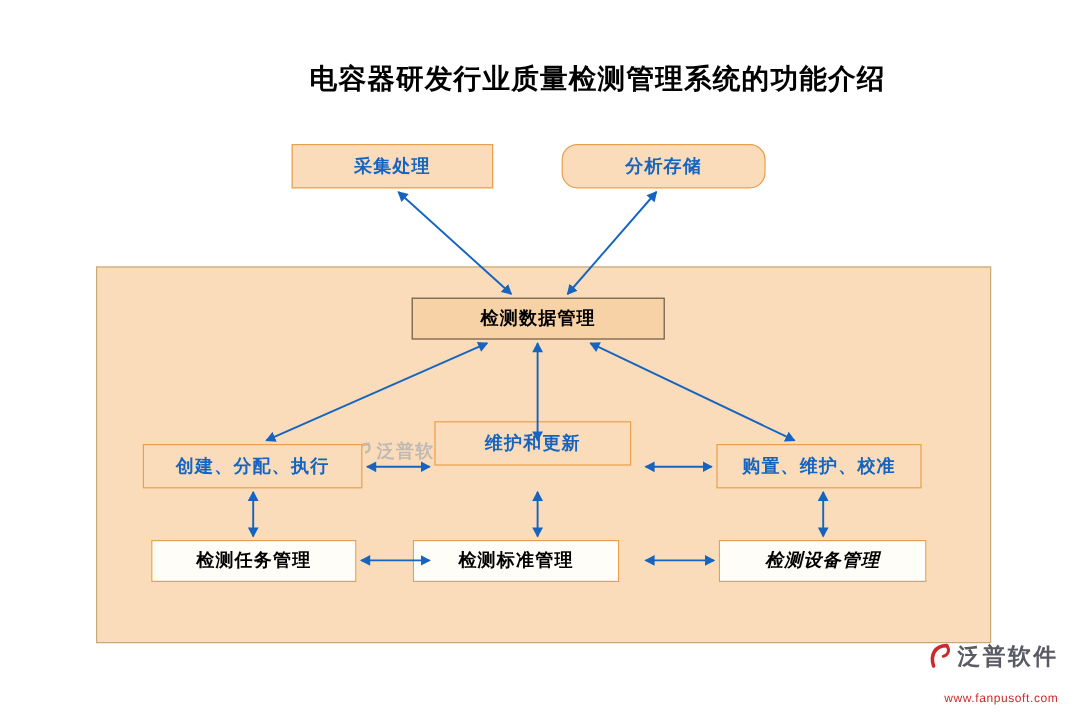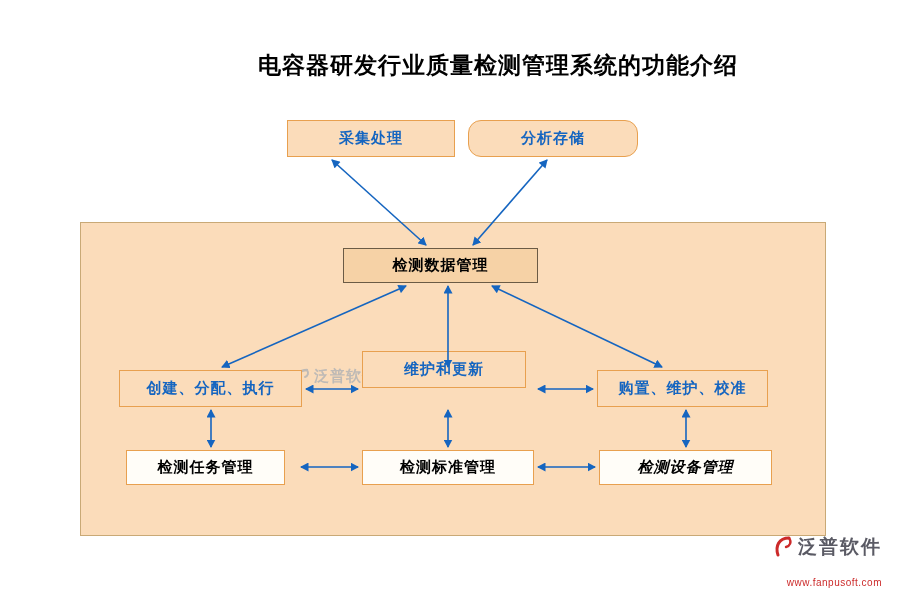--- a/index.html
+++ b/index.html
@@ -118,41 +118,41 @@
     letter-spacing: 0.5px;
   }
 </style>
 </head>
 <body>
 
 <div class="stage">
 
   <div class="page-title">电容器研发行业质量检测管理系统的功能介绍</div>
 
-  <div class="node blue-text" style="left:243px; top:120px; width:168px; height:37px;margin-left:44px;">采集处理</div>
+  <div class="node blue-text" style="left:243px; top:120px; width:168px; height:37px;">采集处理</div>
   <div class="node blue-text" style="left:468px; top:120px; width:170px; height:37px;border-radius:13px;">分析存储</div>
 
   <div class="panel"></div>
 
   <div class="watermark">
     <svg width="16" height="18" viewBox="0 0 16 18">
       <path d="M13 2 C5 2 2 8 4 15" fill="none" stroke="#b5b5b5" stroke-width="2.4" stroke-linecap="round"></path>
       <path d="M13 2 C15 5 14 8 11 9" fill="none" stroke="#b5b5b5" stroke-width="2" stroke-linecap="round"></path>
     </svg>
     <span>泛普软件</span>
   </div>
 
-  <div class="node center-node" style="left:343px; top:248px; width:195px; height:35px;">检测数据管理</div>
+  <div class="node center-node" style="left:343px; top:248px; width:211px; height:35px;">检测数据管理</div>
 
   <div class="node blue-text" style="left:119px; top:370px; width:183px; height:37px;">创建、分配、执行</div>
   <div class="node blue-text" style="left:362px; top:351px; width:164px; height:37px;">维护和更新</div>
   <div class="node blue-text" style="left:597px; top:370px; width:171px; height:37px;">购置、维护、校准</div>
 
-  <div class="node white-node" style="left:126px; top:450px; width:159px; height:35px;">检测任务管理</div>
-  <div class="node white-node" style="left:362px; top:450px; width:172px; height:35px;">检测标准管理</div>
+  <div class="node white-node" style="left:126px; top:450px; width:171px; height:35px;">检测任务管理</div>
+  <div class="node white-node" style="left:344px; top:450px; width:172px; height:35px;">检测标准管理</div>
   <div class="node white-node" style="left:599px; top:450px; width:173px; height:35px;font-style:italic;">检测设备管理</div>
 
   <svg class="arrows" viewBox="0 0 900 600">
     <defs>
       <marker id="mE" markerWidth="9" markerHeight="9" refX="7.5" refY="4.5" orient="auto" markerUnits="userSpaceOnUse">
         <path d="M0,0 L8.5,4.5 L0,9 z"></path>
       </marker>
       <marker id="mS" markerWidth="9" markerHeight="9" refX="1" refY="4.5" orient="auto" markerUnits="userSpaceOnUse">
         <path d="M8.5,0 L0,4.5 L8.5,9 z"></path>
       </marker>

